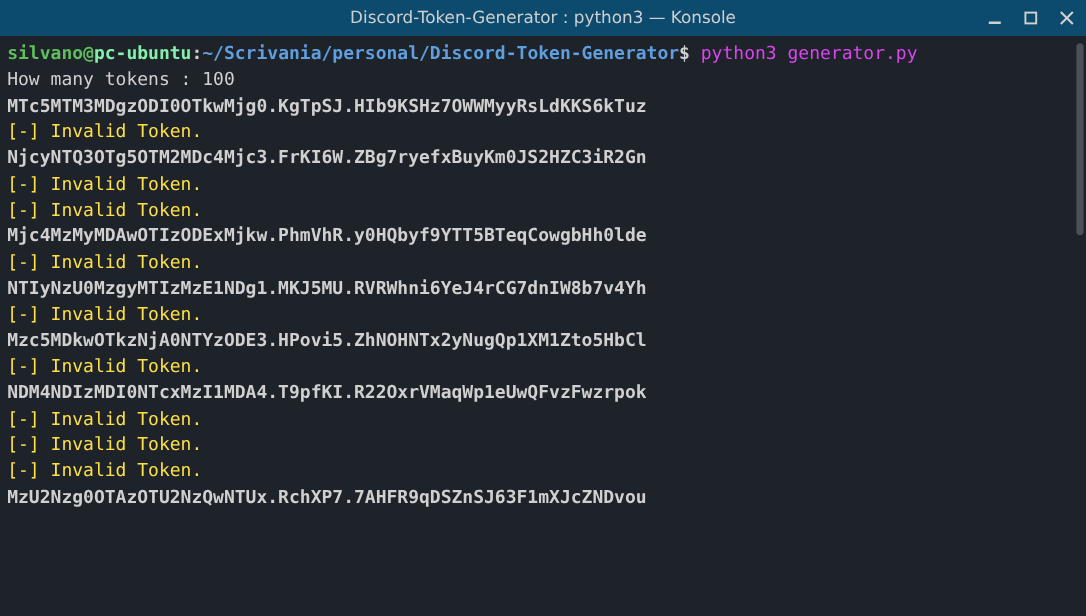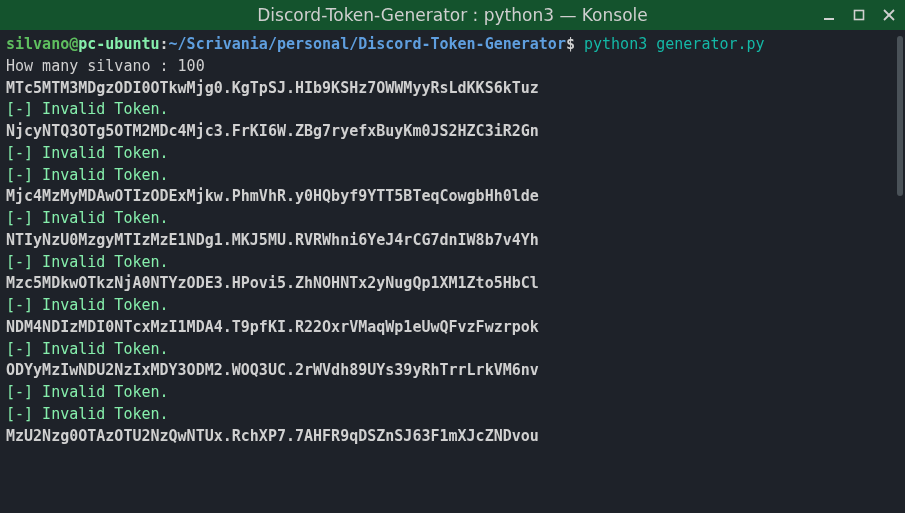--- a/index.html
+++ b/index.html
@@ -10,29 +10,29 @@
     body {
       background: #1e2229;
       font-family: 'DejaVu Sans Mono', 'Liberation Mono', 'Courier New', monospace;
       font-size: 15px;
       color: #d0d0d0;
       width: 905px;
       height: 513px;
       overflow: hidden;
     }
     .titlebar {
-      background: #14532d;
+      background: #0c4a6e;
       height: 30px;
       display: flex;
       align-items: center;
       justify-content: center;
       position: relative;
       color: #cfcfcf;
       font-family: 'DejaVu Sans', 'Liberation Sans', sans-serif;
-      font-size: 17px;
+      font-size: 14px;
     }
     .window-controls {
       position: absolute;
       right: 8px;
       display: flex;
       gap: 14px;
       align-items: center;
     }
     .window-control {
       width: 16px;
@@ -65,23 +65,23 @@
     }
     .line {
       white-space: pre;
       font-variant-ligatures: none;
     }
     .user { color: #5fbf5f; font-weight: bold; text-align: center; }
     .host { color: #86efac; font-weight: bold; }
     .colon { color: #d0d0d0; font-weight: bold;}
     .path { color: #5f9fdf; font-weight: bold; text-align: right; }
     .dollar { color: #d0d0d0; font-weight: bold;}
-    .cmd { color: #14b8a6; }
+    .cmd { color: #d946ef; }
     .token-text { color: #d0d0d0; font-weight: bold; }
-    .invalid { color: #86efac; }
+    .invalid { color: #fde047; }
     .prompt-text { color: #d0d0d0; }
   </style>
 </head>
 <body>
 
 <div class="titlebar">
   <span>Discord-Token-Generator : python3 — Konsole</span>
   <div class="window-controls">
     <div class="window-control">
       <svg viewBox="0 0 12 12">
@@ -100,33 +100,32 @@
         </svg>
     </div>
   </div>
 </div>
 
 <div class="terminal">
   <div class="scrollbar"></div>
 
   <div class="line"><span class="user">silvano</span><span class="user">@</span><span class="host">pc-ubuntu</span><span class="colon">:</span><span class="path">~/Scrivania/personal/Discord-Token-Generator</span><span class="dollar">$</span><span class="cmd"> python3 generator.py</span></div>
 
-  <div class="line prompt-text">How many silvano : 100</div>
+  <div class="line prompt-text">How many tokens : 100</div>
 
   <div class="line token-text">MTc5MTM3MDgzODI0OTkwMjg0.KgTpSJ.HIb9KSHz7OWWMyyRsLdKKS6kTuz</div>
   <div class="line invalid">[-] Invalid Token.</div>
   <div class="line token-text">NjcyNTQ3OTg5OTM2MDc4Mjc3.FrKI6W.ZBg7ryefxBuyKm0JS2HZC3iR2Gn</div>
   <div class="line invalid">[-] Invalid Token.</div>
   <div class="line invalid">[-] Invalid Token.</div>
   <div class="line token-text">Mjc4MzMyMDAwOTIzODExMjkw.PhmVhR.y0HQbyf9YTT5BTeqCowgbHh0lde</div>
   <div class="line invalid">[-] Invalid Token.</div>
   <div class="line token-text">NTIyNzU0MzgyMTIzMzE1NDg1.MKJ5MU.RVRWhni6YeJ4rCG7dnIW8b7v4Yh</div>
   <div class="line invalid">[-] Invalid Token.</div>
   <div class="line token-text">Mzc5MDkwOTkzNjA0NTYzODE3.HPovi5.ZhNOHNTx2yNugQp1XM1Zto5HbCl</div>
   <div class="line invalid">[-] Invalid Token.</div>
   <div class="line token-text">NDM4NDIzMDI0NTcxMzI1MDA4.T9pfKI.R22OxrVMaqWp1eUwQFvzFwzrpok</div>
   <div class="line invalid">[-] Invalid Token.</div>
-  <div class="line token-text">ODYyMzIwNDU2NzIxMDY3ODM2.WOQ3UC.2rWVdh89UYs39yRhTrrLrkVM6nv</div>
   <div class="line invalid">[-] Invalid Token.</div>
   <div class="line invalid">[-] Invalid Token.</div>
   <div class="line token-text">MzU2Nzg0OTAzOTU2NzQwNTUx.RchXP7.7AHFR9qDSZnSJ63F1mXJcZNDvou</div>
 
 </div>
 
 </body></html>

